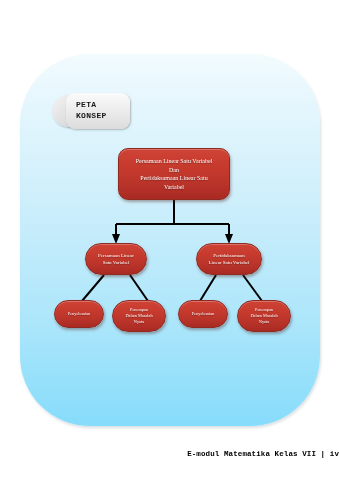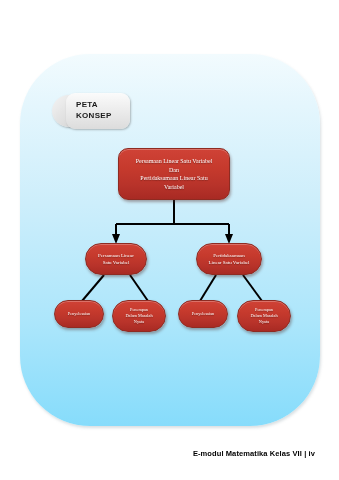--- a/index.html
+++ b/index.html
@@ -57,21 +57,21 @@
     left: 14px; top: 0;
     width: 64px; height: 36px;
     border-radius: 9px;
     background: linear-gradient(to bottom, #fbfbfb 0%, #ededed 45%, #dcdcdc 100%);
     box-shadow: 1px 1px 2px rgba(90,90,90,0.4);
   }
   #peta-badge .badge-text {
     position: absolute;
     left: 24px; top: 6px;
     width: 52px;
-    font-family: Liberation Sans, sans-serif;
+    font-family: Liberation Mono, monospace;
     font-weight: bold;
     font-size: 8px;
     line-height: 11px;
     color: #1a1a1a;
     letter-spacing: 0.3px;
   }
   #peta-badge .badge-line { display: block; }
 
   
   #connectors {
@@ -163,23 +163,23 @@
     width: 54px;
     height: 32px;
     border-radius: 16px;
     font-size: 4.3px;
     line-height: 6px;
   }
 
   
   #page-footer {
     position: absolute;
-    right: 24px;
+    right: 0;
     bottom: 22px;
-    font-family: Liberation Sans, sans-serif;
+    font-family: Liberation Mono, monospace;
     font-weight: bold;
     font-size: 7.5px;
     color: #000000;
     letter-spacing: 0.1px;
   }
 </style>
 </head>
 <body>
 
 <div id="page-sheet">

